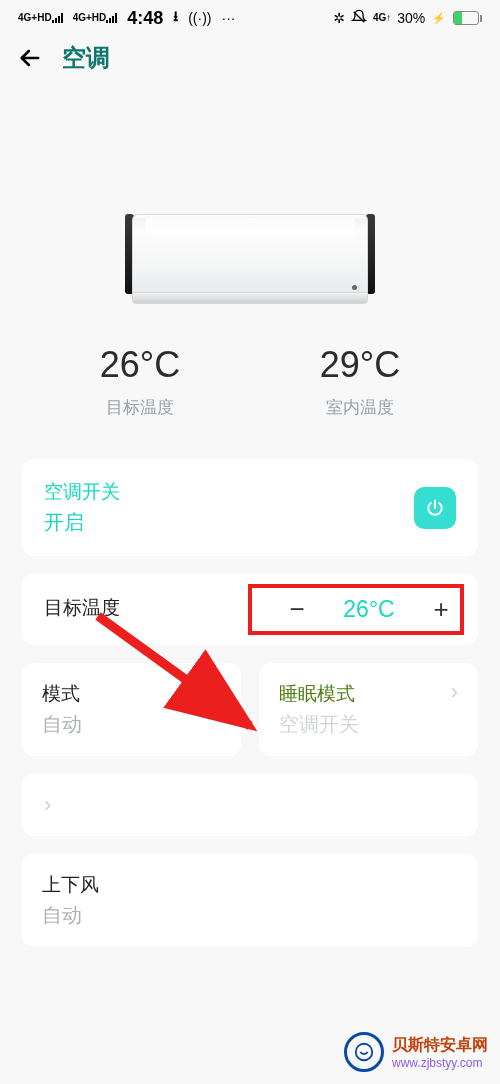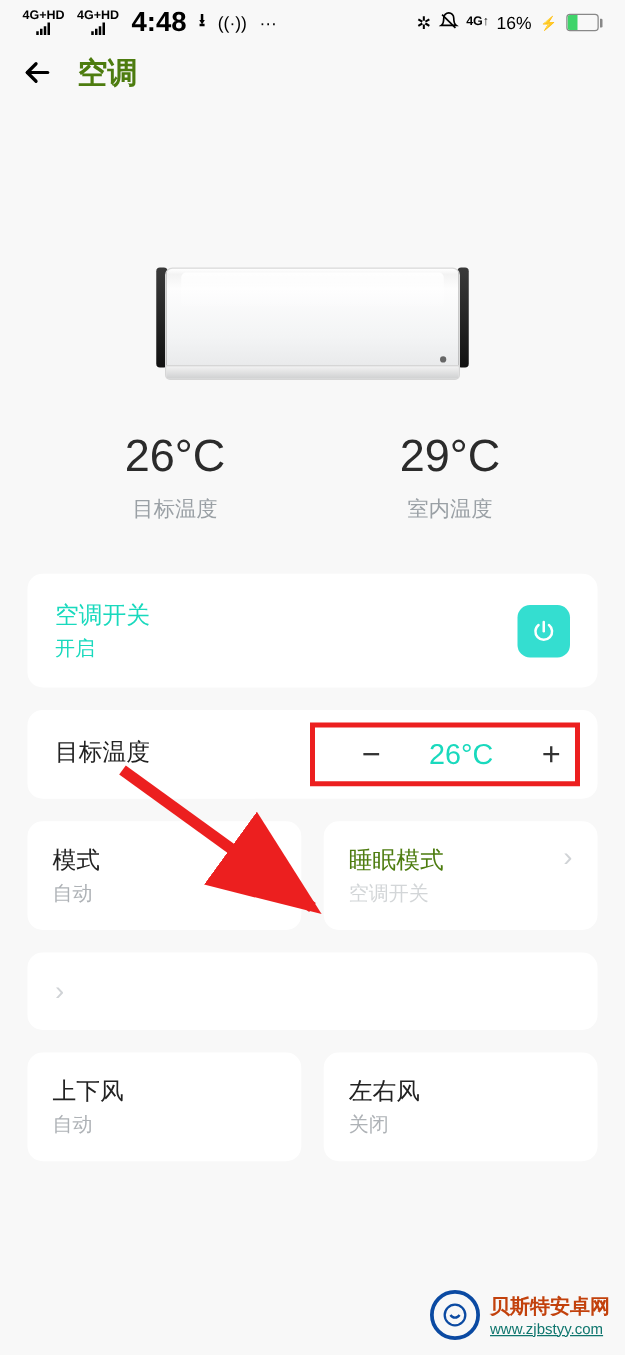--- a/index.html
+++ b/index.html
@@ -2,77 +2,77 @@
 <html><head>
   <meta charset="utf-8">
   <style>
     * { margin: 0; padding: 0; box-sizing: border-box; font-family: -apple-system, "PingFang SC", "Helvetica Neue", sans-serif; }
     body { width: 500px; height: 1084px; background: #f8f8f8; overflow: hidden; position: relative; }
 
     .status-bar { height: 36px; display: flex; align-items: center; justify-content: space-between; padding: 0 18px; font-size: 14px; color: #000; font-weight: 500; }
     .status-left { display: flex; align-items: center; gap: 10px; }
     .status-right { display: flex; align-items: center; gap: 6px; }
     .signal-txt { font-size: 10px; font-weight: 600; line-height: 1; }
-    .signal-grp { display: flex; flex-direction: column; align-items: center; }
+    .signal-grp { display: flex; flex-direction: row; align-items: center; }
     .bars { display: flex; gap: 1px; align-items: flex-end; height: 10px; }
     .bars span { width: 2px; background: #000; }
     .bars span:nth-child(1){height:3px} .bars span:nth-child(2){height:5px} .bars span:nth-child(3){height:7px} .bars span:nth-child(4){height:10px}
-    .time { font-size: 22px; font-weight: 600; }
+    .time { font-size: 18px; font-weight: 600; }
     .dl-icon { font-weight: bold; }
     .battery { display: flex; align-items: center; }
     .batt-body { width: 26px; height: 14px; border: 1.5px solid #888; border-radius: 3px; position: relative; overflow: hidden; }
     .batt-fill { position: absolute; left: 0; top: 0; bottom: 0; width: 34%; background: #3fd46a; }
     .batt-tip { width: 2px; height: 7px; background: #888; margin-left: 1px; border-radius: 0 1px 1px 0; }
     .bolt { color: #f7b500; font-size: 11px; margin: 0 1px; }
 
     .nav-bar { display: flex; align-items: center; padding: 6px 16px 10px; gap: 18px; }
     .back-arrow svg { width: 28px; height: 28px; display: block; }
-    .title { font-size: 24px; font-weight: 600; color: #4d7c0f; }
+    .title { font-size: 24px; font-weight: 600; color: #0f766e; }
 
     .device-img { display: flex; justify-content: center; margin: 130px 0 40px; }
     .ac-unit { width: 250px; height: 90px; position: relative; }
     .ac-front { position: absolute; left: 7px; right: 7px; top: 0; bottom: 10px; background: linear-gradient(180deg,#ffffff 0%,#f3f3f3 6%,#fdfdfd 20%,#f3f4f5 70%,#e9eaeb 100%); border: 1px solid #d9d9d9; border-radius: 6px 6px 2px 2px; }
     .ac-edge-l,.ac-edge-r { position: absolute; top: 0; bottom: 10px; width: 9px; background: linear-gradient(180deg,#3a3a3a,#111); border-radius: 3px; }
     .ac-edge-l { left: 0; } .ac-edge-r { right: 0; }
     .ac-glare { position: absolute; left: 20px; right: 20px; top: 4px; height: 30px; background: linear-gradient(180deg,rgba(255,255,255,.95),rgba(255,255,255,0)); border-radius: 4px; }
     .ac-vent { position: absolute; left: 7px; right: 7px; bottom: 0; height: 12px; background: linear-gradient(180deg,#f2f2f2,#cfd0d1); border: 1px solid #d6d6d6; border-radius: 0 0 4px 4px; }
     .ac-dot { position: absolute; right: 18px; bottom: 14px; width: 5px; height: 5px; background: #666; border-radius: 50%; }
 
     .temps { display: flex; justify-content: space-around; margin: 30px 30px 40px; }
     .temp-block { text-align: center; }
     .temp-val { font-size: 36px; font-weight: 400; color: #2b2b2b; margin-bottom: 10px; }
     .temp-lbl { font-size: 17px; color: #9aa0a5; }
 
     .cards { padding: 0 22px; }
     .card { background: #fff; border-radius: 12px; margin-bottom: 18px; padding: 20px 22px; display: flex; align-items: center; justify-content: space-between; }
     .card.half-row { gap: 18px; padding: 0; background: none; }
     .card.half-row .hcard { flex: 1; background: #fff; border-radius: 12px; padding: 18px 20px; display: flex; align-items: flex-start; justify-content: space-between; }
     .card-title { font-size: 19px; color: #222; margin-bottom: 4px; }
-    .card-sub { font-size: 16px; color: #aeb2b6; }
+    .card-sub { font-size: 20px; color: #aeb2b6; }
     .accent .card-title, .accent .card-sub { color: #19d9bd; }
     .power-btn { width: 42px; height: 42px; background: #34ded0; border-radius: 10px; display: flex; align-items: center; justify-content: center; }
     .power-btn svg { width: 20px; height: 20px; }
     .chevron { color: #d0d3d6; font-size: 22px; line-height: 1; }
 
     .stepper-card { position: relative; }
     .stepper-highlight { position: absolute; right: 14px; top: 10px; bottom: 10px; width: 216px; border: 4px solid #ec1f1f; pointer-events: none; }
     .stepper { display: flex; align-items: center; gap: 24px; position: relative; z-index: 2; }
     .step-btn { width: 30px; text-align: center; font-size: 26px; color: #333; font-weight: 400; }
     .step-val { font-size: 23px; color: #19d9bd; min-width: 66px; text-align: center; }
 
     .dim .card-title { color: #4d7c0f; }
     .dim .card-sub { color: #d3d6d8; }
 
     .arrow-annot { position: absolute; left: 90px; top: 608px; pointer-events: none; }
 
     .watermark { position: absolute; right: 12px; bottom: 12px; display: flex; align-items: center; gap: 8px; pointer-events: none; }
     .wm-logo { width: 40px; height: 40px; border: 3px solid #0b4aa2; border-radius: 50%; display: flex; align-items: center; justify-content: center; color: #0b4aa2; font-weight: 700; }
     .wm-txt { text-align: left; }
     .wm-line1 { color: #c2410c; font-size: 16px; font-weight: 700; }
-    .wm-line2 { color: #0f766e; font-size: 12px; text-decoration: underline; }
+    .wm-line2 { color: #8b5cf6; font-size: 12px; }
   </style>
 </head>
 <body>
 
 <div class="status-bar">
   <div class="status-left">
     <div class="signal-grp">
       <span class="signal-txt">4G+HD</span>
       <div class="bars">
           <span></span>
@@ -97,21 +97,21 @@
   </div>
   <div class="status-right">
     <span>✲</span>
     <span>
       <svg width="16" height="16" viewBox="0 0 24 24" fill="none" stroke="#000" stroke-width="2">
           <path d="M18 8a6 6 0 0 0-12 0c0 7-3 9-3 9h18s-3-2-3-9"></path>
           <path d="M4 4l16 16"></path>
         </svg>
     </span>
     <span class="signal-txt">4G↑</span>
-    <span>16%</span>
+    <span>30%</span>
     <span class="bolt">⚡</span>
     <div class="battery">
       <div class="batt-body">
           <div class="batt-fill"></div>
         </div>
       <div class="batt-tip"></div>
     </div>
   </div>
 </div>
 
@@ -193,26 +193,20 @@
     <span class="chevron">›</span>
   </div>
 
   <div class="card half-row">
     <div class="hcard">
       <div>
         <div class="card-title">上下风</div>
         <div class="card-sub">自动</div>
       </div>
     </div>
-    <div class="hcard">
-      <div>
-        <div class="card-title">左右风</div>
-        <div class="card-sub">关闭</div>
-      </div>
-    </div>
   </div>
 
 </div>
 
 <svg class="arrow-annot" width="190" height="140">
   <defs>
       <marker id="ah" markerWidth="12" markerHeight="12" refX="9" refY="4" orient="auto">
         <path d="M0,0 L10,4 L0,8 Z" fill="#ec1f1f"></path>
       </marker>
     </defs>

